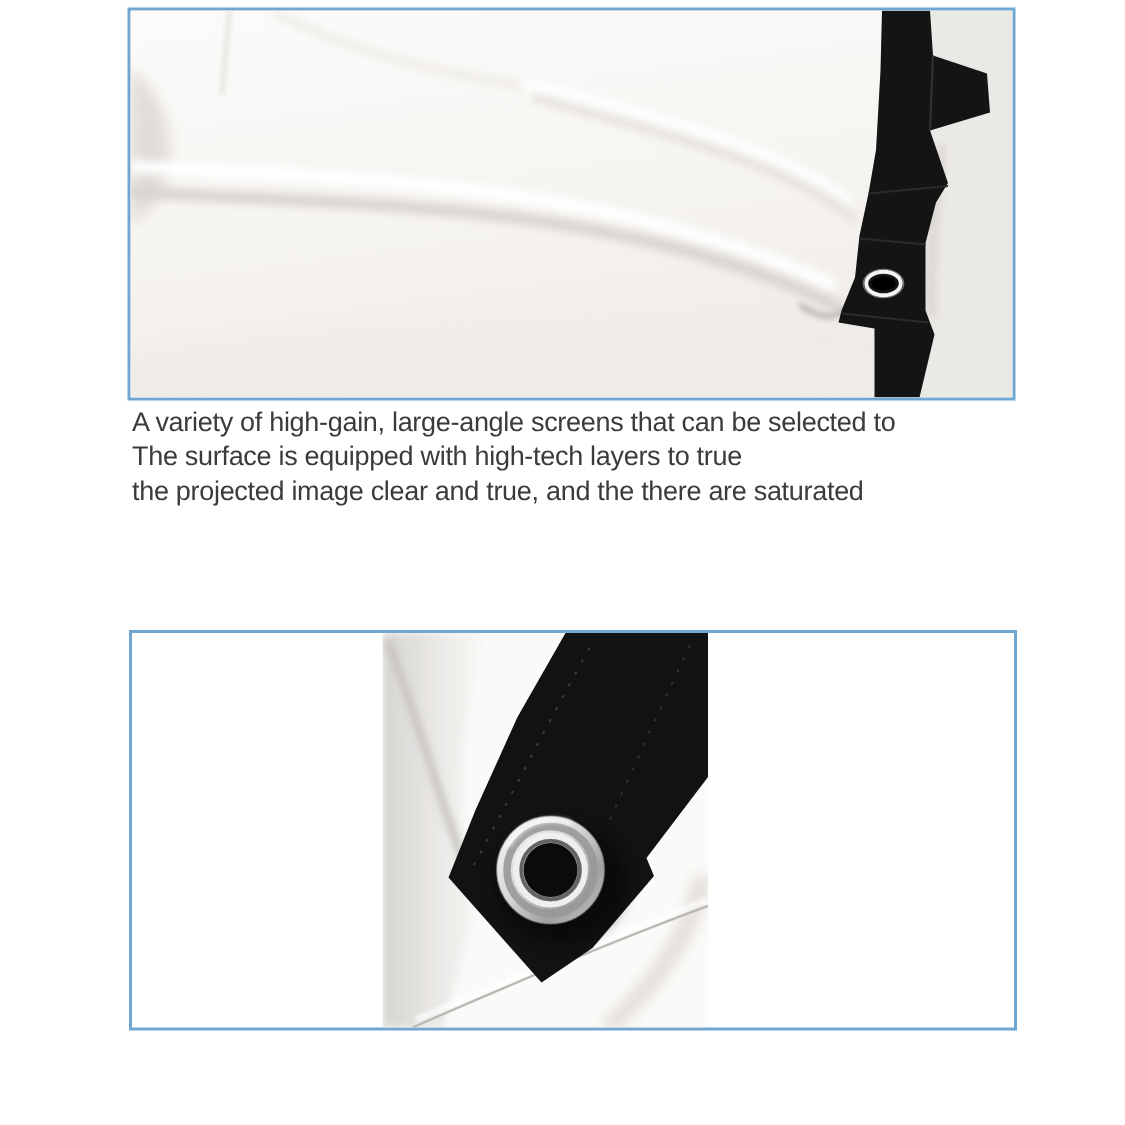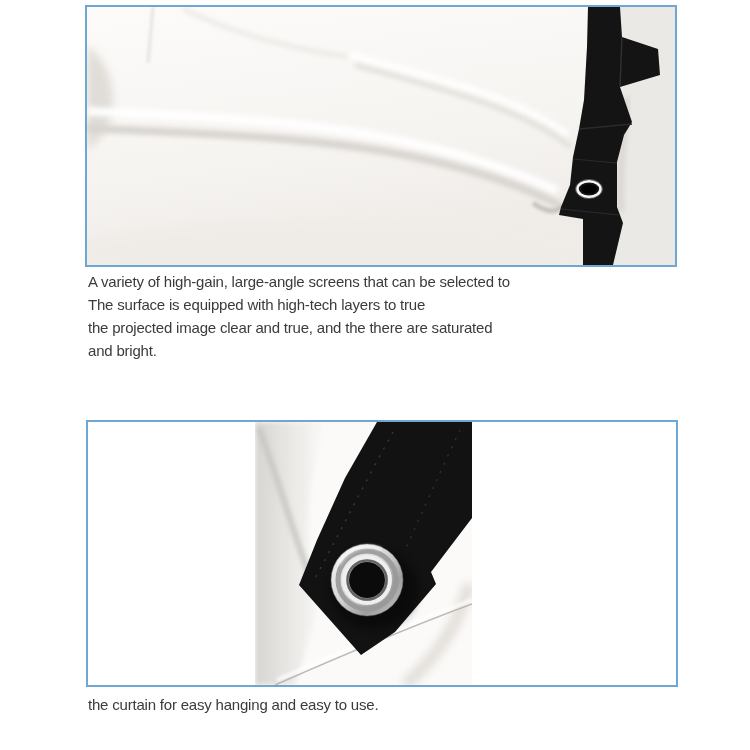--- a/index.html
+++ b/index.html
@@ -25,21 +25,21 @@
     background:#fff;
     overflow:hidden;
   }
   .fig-top{left:85px;top:5px;width:592px;height:262px;}
   .fig-bottom{left:86px;top:420px;width:592px;height:267px;}
   .fig svg{display:block;}
   .photo2{position:absolute;left:167px;top:0;}
   .para{
     position:absolute;
     color:var(--text);
-    font-size:15px;
+    font-size:18px;
     line-height:23px;
     letter-spacing:-0.2px;
     width:585px;
   }
   .para-1{left:88px;top:270px;}
   .para-2{left:88px;top:693px;}
   .strip{fill:var(--strip-black);}
   .band{fill:#121212;}
 </style>
 </head>
@@ -95,21 +95,20 @@
       <ellipse cx="502" cy="182" rx="11.5" ry="7.8" fill="none" stroke="#f5f5f5" stroke-width="2.6"></ellipse>
       <ellipse cx="502" cy="182" rx="8" ry="4.8" fill="#000000"></ellipse>
     </g>
   </svg>
 </figure>
 
 <div class="para para-1">
   <div>A variety of high-gain, large-angle screens that can be selected to</div>
   <div>The surface is equipped with high-tech layers to true</div>
   <div>the projected image clear and true, and the there are saturated</div>
-  <div>and bright.</div>
 </div>
 
 <figure class="fig fig-bottom" aria-label="Close-up of metal grommet punched in black edge strip">
   <svg class="photo2" width="217" height="263" viewBox="0 0 217 263" preserveAspectRatio="none">
     <defs>
       <linearGradient id="gsil" x1="0" y1="0" x2="1" y2="1">
         <stop offset="0" stop-color="#fafafa"></stop>
         <stop offset="0.45" stop-color="#d6d6d6"></stop>
         <stop offset="0.72" stop-color="#9f9f9f"></stop>
         <stop offset="1" stop-color="#c9c9c9"></stop>
@@ -152,14 +151,13 @@
       <circle cx="112" cy="158" r="29" fill="none" stroke="#989898" stroke-width="5" opacity="0.9"></circle>
       <circle cx="112" cy="158" r="23" fill="none" stroke="#efefef" stroke-width="4"></circle>
       <circle cx="112" cy="158" r="19.5" fill="none" stroke="#636363" stroke-width="2.5"></circle>
       <circle cx="112" cy="158" r="18" fill="#0b0b0b"></circle>
       <path d="M84,142 A34,34 0 0,1 126,127" stroke="#ffffff" stroke-width="3" fill="none" opacity="0.75" filter="url(#b2f)"></path>
     </g>
   </svg>
 </figure>
 
 <div class="para para-2">
-  <div>the curtain for easy hanging and easy to use.</div>
 </div>
 
 </body></html>

